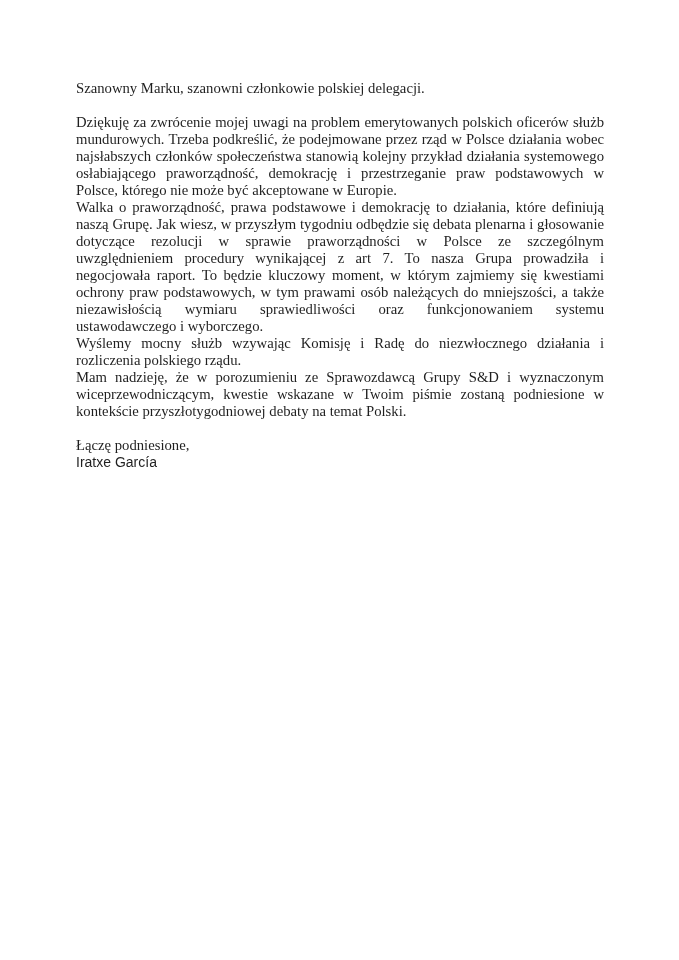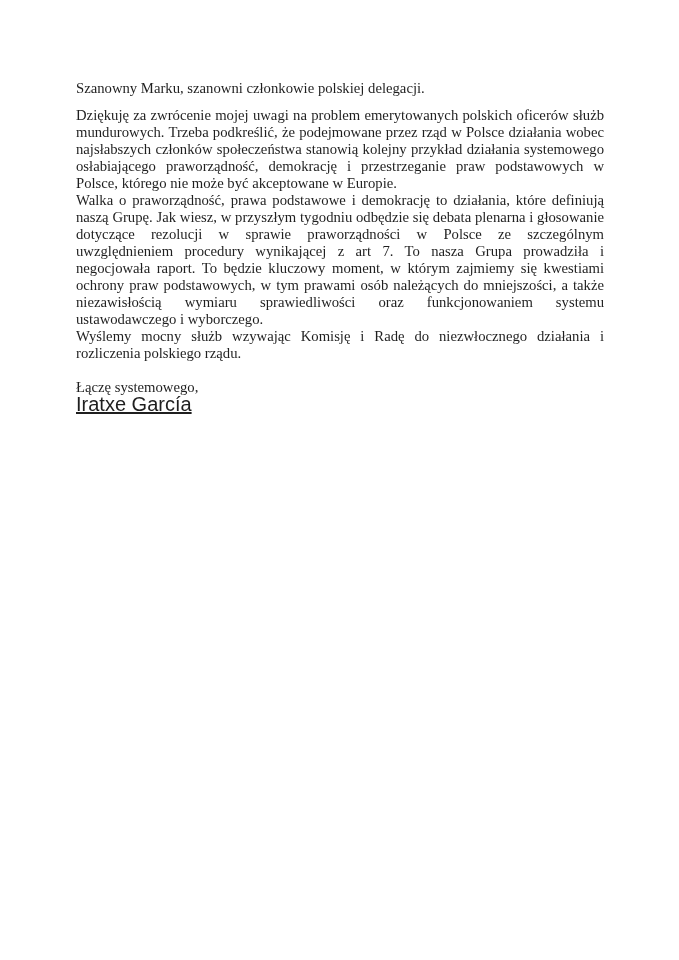--- a/index.html
+++ b/index.html
@@ -24,47 +24,47 @@
     font-size: 14.7px;
     line-height: 17px;
   }
   .letter p {
     margin: 0;
     padding: 0;
     text-align: justify;
   }
   .letter p.greeting {
     text-align: left;
-    margin-bottom: 10px;
+    margin-bottom: 17px;
   }
   .closing-block {
     margin-top: 17px;
   }
   .closing-block p {
     text-align: left;
   }
   .signature {
     font-family: "Liberation Sans", "DejaVu Sans", sans-serif;
-    font-size: 20px;
+    font-size: 14px;
     line-height: 17px;
-    text-decoration: underline;
   }
 </style>
 </head>
 <body>
 
 <div class="page">
   <div class="letter">
     <p class="greeting">Szanowny Marku, szanowni członkowie polskiej delegacji.</p>
 
     <p>Dziękuję za zwrócenie mojej uwagi na problem emerytowanych polskich oficerów służb mundurowych. Trzeba podkreślić, że podejmowane przez rząd w Polsce działania wobec najsłabszych członków społeczeństwa stanowią kolejny przykład działania systemowego osłabiającego praworządność, demokrację i przestrzeganie praw podstawowych w Polsce, którego nie może być akceptowane w Europie.</p>
 
     <p>Walka o praworządność, prawa podstawowe i demokrację to działania, które definiują naszą Grupę. Jak wiesz, w przyszłym tygodniu odbędzie się debata plenarna i głosowanie dotyczące rezolucji w sprawie praworządności w Polsce ze szczególnym uwzględnieniem procedury wynikającej z art 7. To nasza Grupa prowadziła i negocjowała raport. To będzie kluczowy moment, w którym zajmiemy się kwestiami ochrony praw podstawowych, w tym prawami osób należących do mniejszości, a także niezawisłością wymiaru sprawiedliwości oraz funkcjonowaniem systemu ustawodawczego i wyborczego.</p>
 
     <p>Wyślemy mocny służb wzywając Komisję i Radę do niezwłocznego działania i rozliczenia polskiego rządu.</p>
 
+    <p>Mam nadzieję, że w porozumieniu ze Sprawozdawcą Grupy S&amp;D i wyznaczonym wiceprzewodniczącym, kwestie wskazane w Twoim piśmie zostaną podniesione w kontekście przyszłotygodniowej debaty na temat Polski.</p>
 
     <div class="closing-block">
-      <p>Łączę systemowego,</p>
+      <p>Łączę podniesione,</p>
       <p class="signature">Iratxe García</p>
     </div>
   </div>
 </div>
 
 </body></html>

